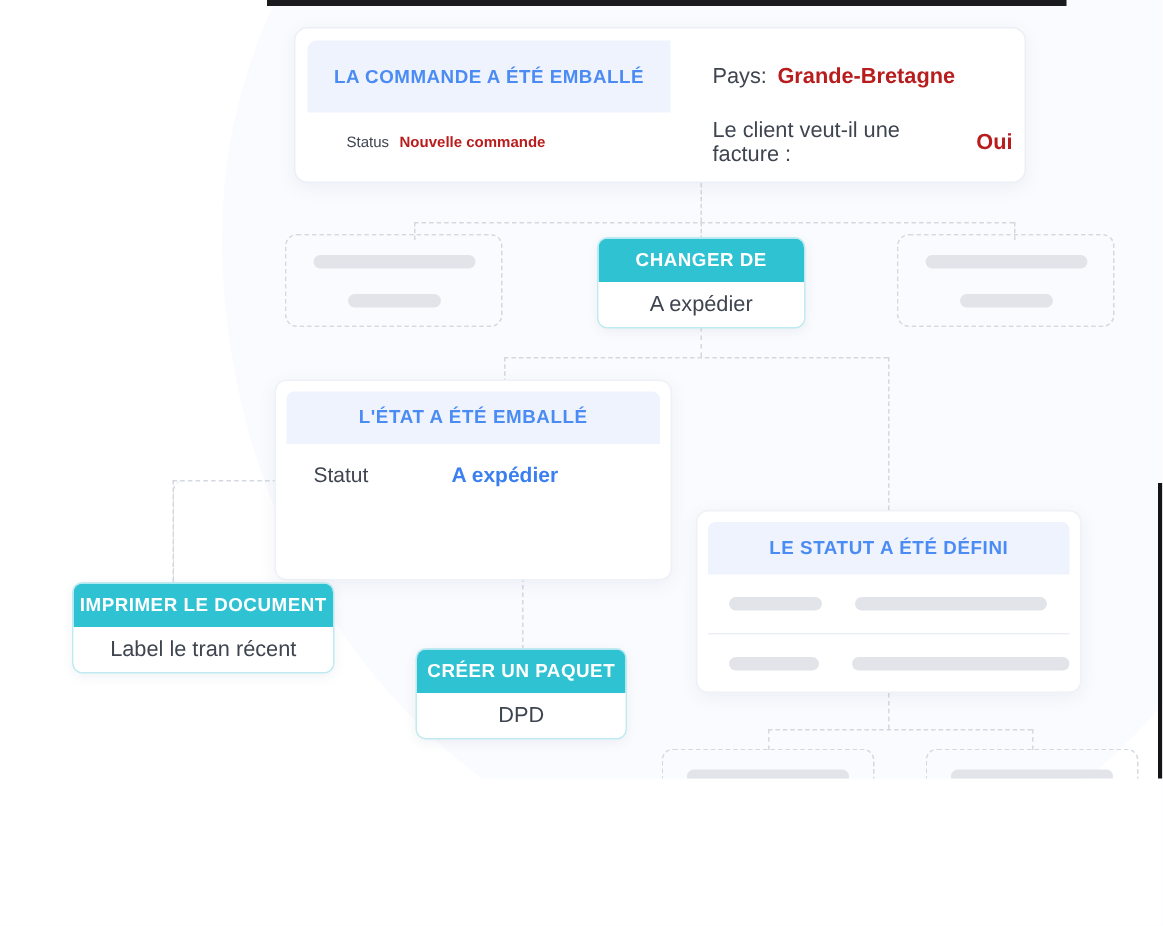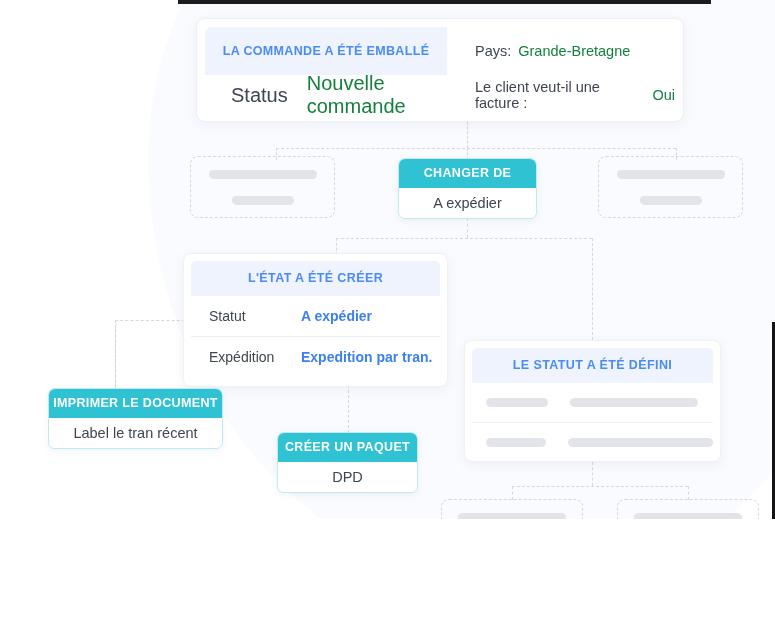--- a/index.html
+++ b/index.html
@@ -113,32 +113,31 @@
     letter-spacing: 0.35px;
   }
   .sum-head-right {
     padding-left: 28px;
     font-size: 14.5px;
     color: #3f4550;
     text-align: right;
   }
   .sum-row2-left {
     padding-left: 26px;
-    font-size: 20px;
-    color: #3f4550;
-    gap: 12px;
+    font-size: 10px;
+    color: #3f4550;
   }
   .sum-row2-right {
     padding-left: 28px;
     font-size: 14.5px;
     color: #3f4550;
   }
   .strong-blue {
-    color: #15803d;
-    font-weight: 400;
+    color: #b91c1c;
+    font-weight: 700;
   }
   .sep-label { margin-right: 7px; }
 
   
   .action-card {
     border: 1px solid #bfeaf0;
     border-radius: 7px;
     box-shadow: 0 2px 7px rgba(60, 90, 130, 0.08);
     overflow: hidden;
     background: #ffffff;
@@ -320,28 +319,24 @@
       </div>
     </div>
   </div>
 
   <div class="card action-card" style="left:398px; top:158px; width:139px; height:61px;">
     <div class="action-head">CHANGER DE STATUT</div>
     <div class="action-body">A expédier</div>
   </div>
 
   <div class="card info-card" style="left:183px; top:253px; width:265px; height:134px;">
-    <div class="info-head">L'ÉTAT A ÉTÉ CRÉER</div>
+    <div class="info-head">L'ÉTAT A ÉTÉ EMBALLÉ</div>
     <div class="info-row">
       <span class="lbl">Statut</span>
       <span class="val">A expédier</span>
-    </div>
-    <div class="info-row">
-      <span class="lbl">Expédition</span>
-      <span class="val">Expedition par tran.</span>
     </div>
   </div>
 
   <div class="card info-card" style="left:464px; top:340px; width:257px; height:122px;">
     <div class="info-head">LE STATUT A ÉTÉ DÉFINI</div>
     <div class="sk-row">
       <div class="bar s-a"></div>
       <div class="bar s-b"></div>
     </div>
     <div class="sk-row">

